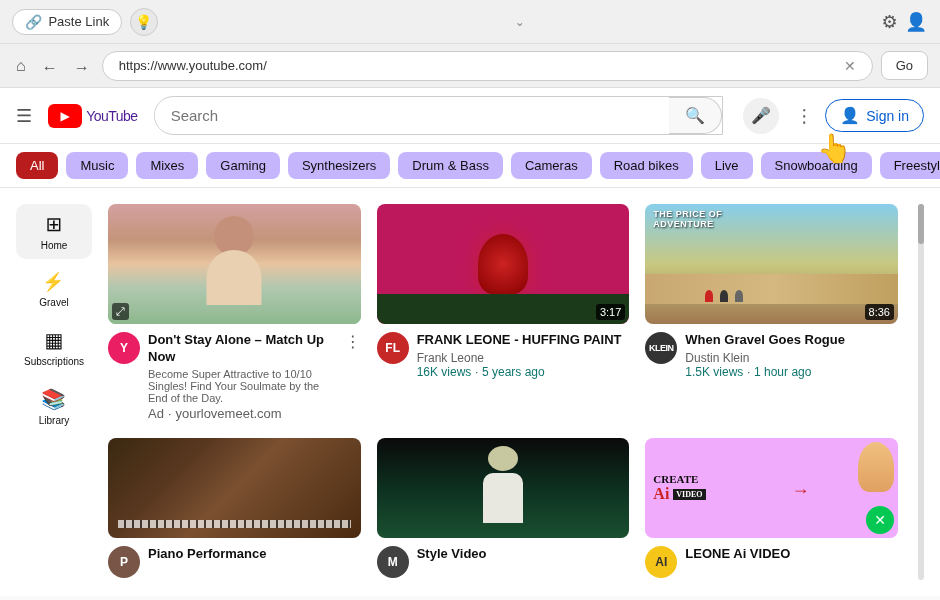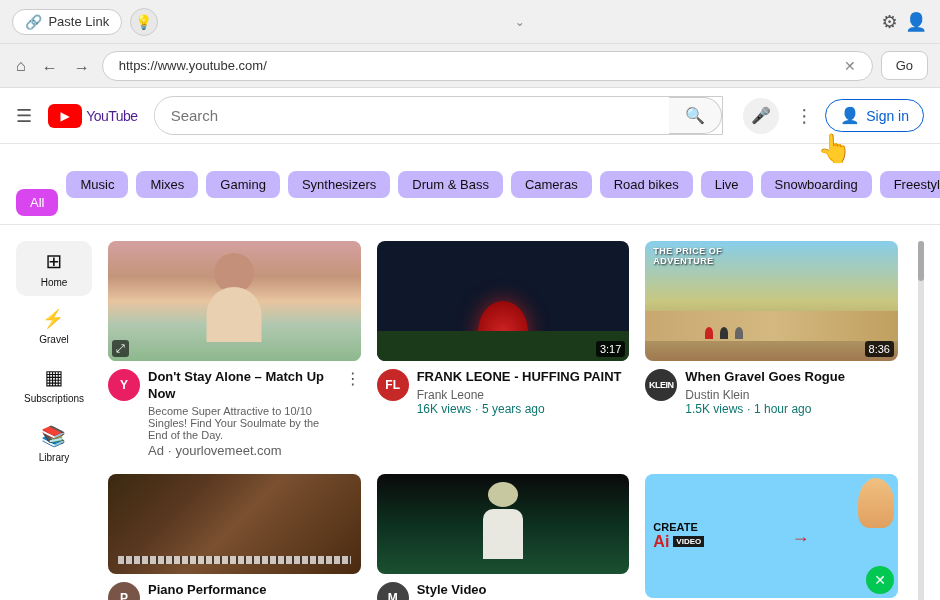--- a/index.html
+++ b/index.html
@@ -109,21 +109,21 @@
     .filter-chips {
       background: white;
       padding: 8px 16px;
       display: flex; align-items: center; gap: 8px;
       overflow-x: hidden; border-bottom: 1px solid #e5e5e5;
     }
     .chip {
       padding: 6px 14px; border-radius: 8px; font-size: 13px; cursor: pointer;
       white-space: nowrap; font-weight: 500;
     }
-    .chip.active { background: #d946ef; color: white; margin-top: 37px; }
+    .chip.active { background: #b91c1c; color: white; }
     .chip.inactive { background: #c4b5fd; color: #0f0f0f; text-align: right; }
 
     
     .main-content {
       background: white;
       display: flex;
       padding: 16px;
       gap: 16px;
       height: calc(600px - 44px - 44px - 56px - 48px);
       overflow: hidden;
@@ -324,21 +324,21 @@
         <div class="video-meta">
           <div class="video-title">Don't Stay Alone – Match Up Now</div>
           <div class="video-stats ad-badge">Become Super Attractive to 10/10 Singles! Find Your Soulmate by the End of the Day.</div>
           <div class="ad-badge" style="color:#606060;font-size:13px;margin-top:2px;">Ad · yourlovemeet.com</div>
         </div>
         <span class="video-more">⋮</span>
       </div>
     </div>
 
     <div class="video-card">
-      <div class="thumbnail thumb-game" style="height:120px;position:relative;background:#0f172a;display:flex;align-items:flex-end;justify-content:center;">
+      <div class="thumbnail thumb-game" style="height:120px;position:relative;background:#be185d;display:flex;align-items:center;justify-content:center;">
         <div style="width:50px;height:60px;background:radial-gradient(circle,#cc2222,#880000);border-radius:50% 50% 30% 30%;box-shadow:0 0 20px #cc2222aa;"></div>
         <div style="position:absolute;bottom:0;left:0;right:0;height:30px;background:#1a3a1a;border-radius:0 0 8px 8px;"></div>
         <div class="duration-badge">3:17</div>
       </div>
       <div class="video-info">
         <div class="channel-avatar" style="background:#c62828;">FL</div>
         <div class="video-meta">
           <div class="video-title">FRANK LEONE - HUFFING PAINT</div>
           <div class="channel-name">Frank Leone</div>
           <div class="video-stats">16K views · 5 years ago</div>
@@ -388,21 +388,21 @@
       </div>
       <div class="video-info">
         <div class="channel-avatar" style="background:#424242;">M</div>
         <div class="video-meta">
           <div class="video-title">Style Video</div>
         </div>
       </div>
     </div>
 
     <div class="video-card">
-      <div class="thumbnail" style="height:124px;position:relative;overflow:hidden;background:#7dd3fc;">
+      <div class="thumbnail" style="height:100px;position:relative;overflow:hidden;background:#f0abfc;font-family:Liberation Serif, serif;">
         <div style="width:100%;height:100%;display:flex;flex-direction:column;align-items:flex-start;justify-content:center;padding:8px;position:relative;">
           <div style="font-size:11px;font-weight:700;color:#0a0a0a;text-transform:uppercase;">CREATE</div>
           <div style="display:flex;align-items:center;gap:4px;">
             <div style="font-size:16px;font-weight:900;color:#cc2222;">Ai</div>
             <div style="font-size:8px;color:white;background:#1a1a1a;padding:1px 3px;font-weight:700;">VIDEO</div>
           </div>
 
           <div style="position:absolute;top:50%;right:35%;transform:translateY(-50%);font-size:18px;color:#cc2222;font-weight:900;">→</div>
 
           <div style="position:absolute;right:4px;top:4px;width:36px;height:50px;background:linear-gradient(180deg,#f0c080,#e0a060);border-radius:50% 50% 30% 30%;overflow:hidden;"></div>

